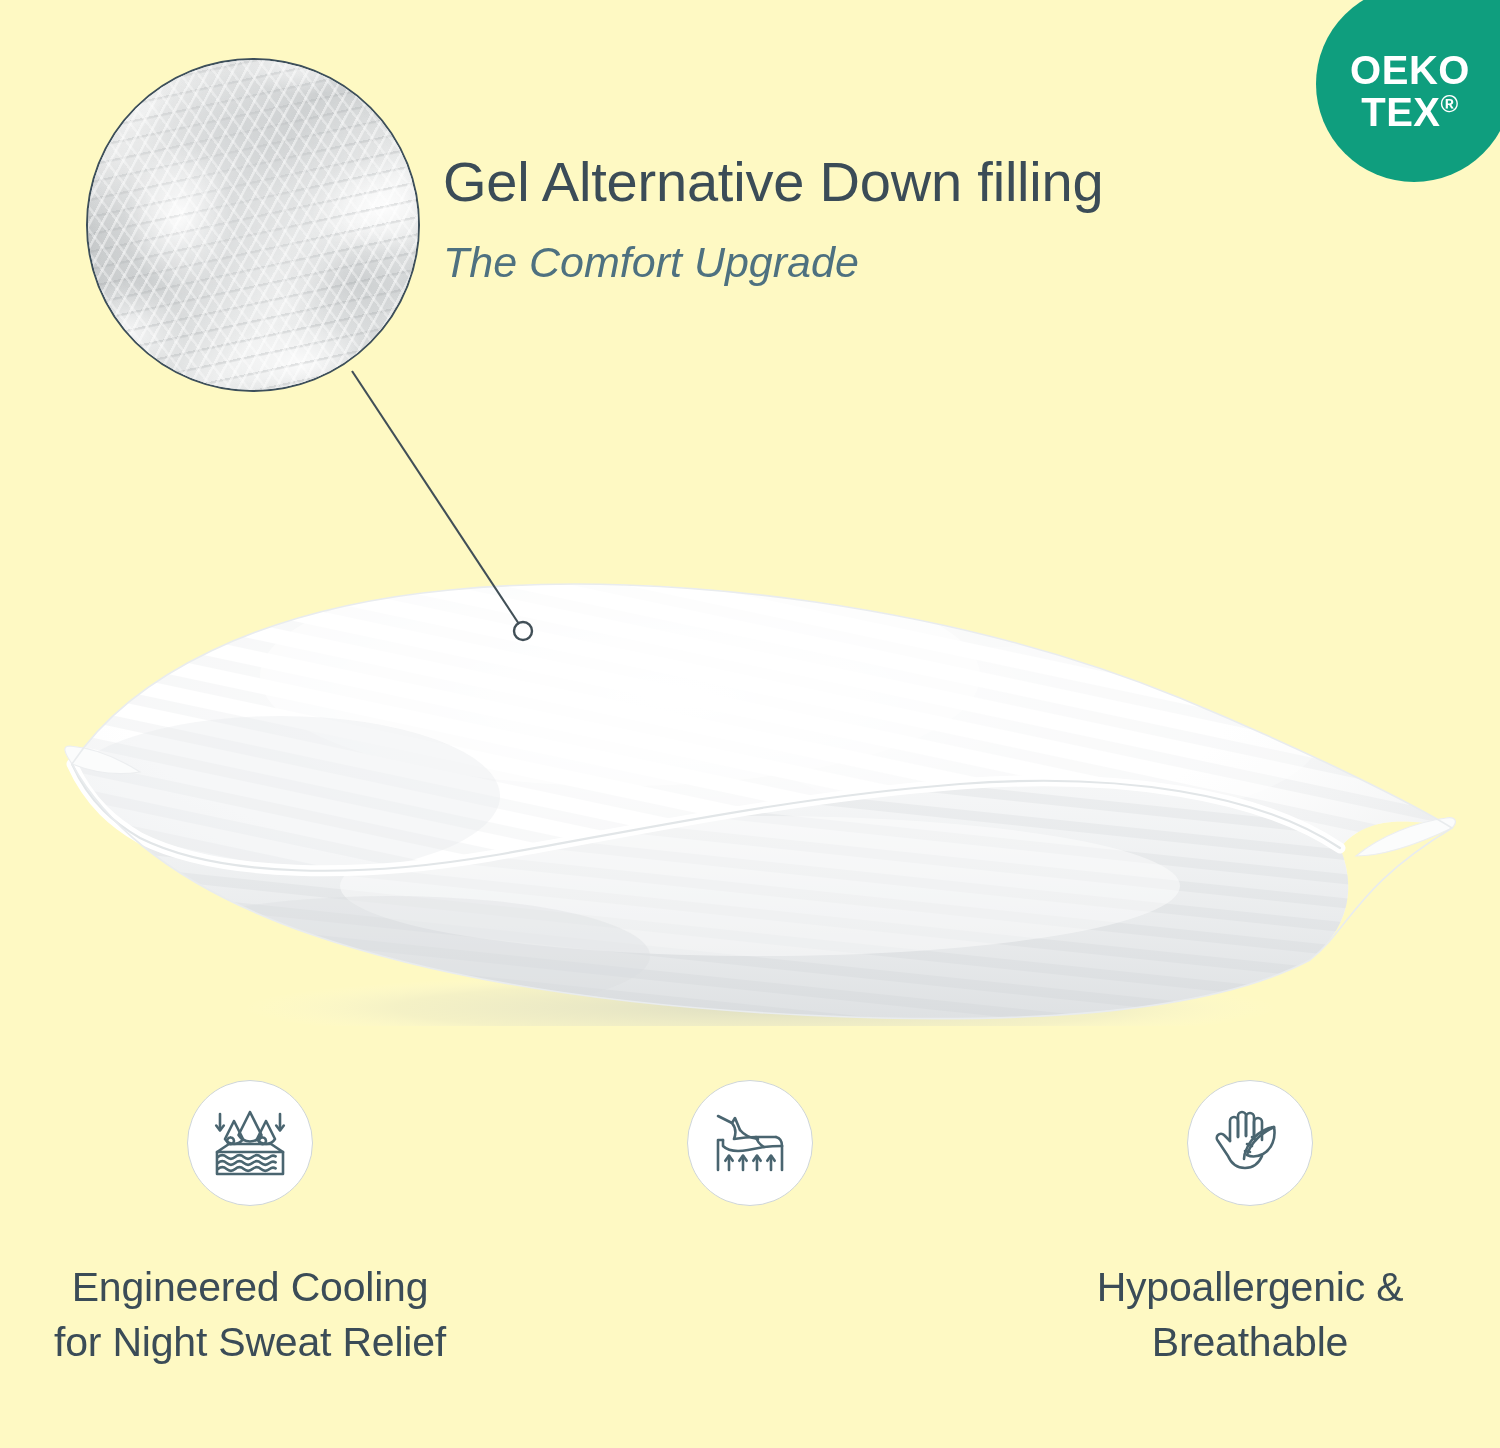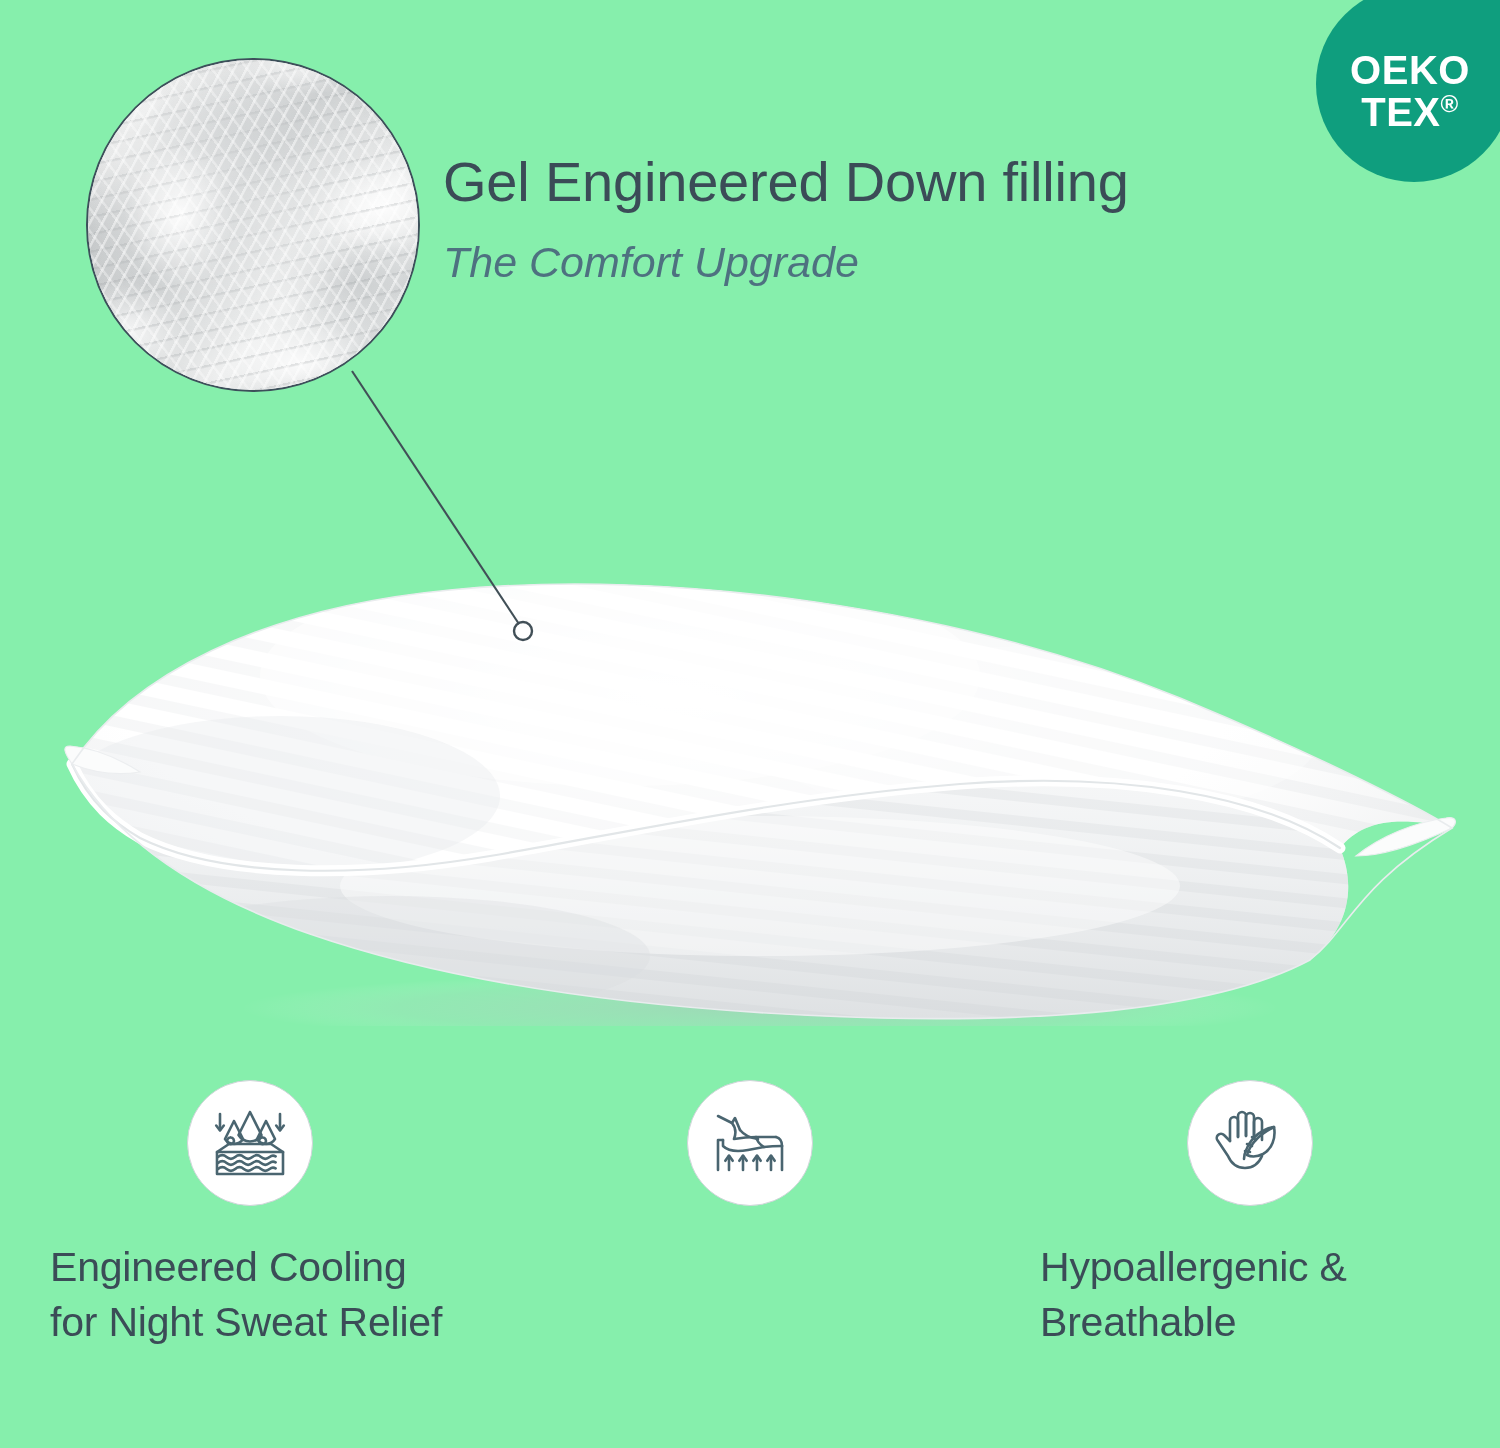--- a/index.html
+++ b/index.html
@@ -10,21 +10,21 @@
     height: 1448px;
     background: #ffffff;
     font-family: "Liberation Sans", sans-serif;
     overflow: hidden;
   }
 
   #stage {
     position: relative;
     width: 1500px;
     height: 1448px;
-    background: #86efac;
+    background: #fef9c3;
   }
 
   
   .badge {
     position: absolute;
     top: -14px;
     right: -12px;
     width: 196px;
     height: 196px;
     background: #0f9e7e;
@@ -153,25 +153,25 @@
     width: 126px;
     height: 126px;
     border-radius: 50%;
     border: 1.4px solid #cfd6d9;
     display: flex;
     align-items: center;
     justify-content: center;
     background: #ffffff;
   }
   .feature-label {
-    margin-top: 34px;
+    margin-top: 54px;
     font-size: 41px;
     font-weight: 400;
     color: #3b4c57;
-    text-align: left;
+    text-align: center;
     line-height: 1.34;
     letter-spacing: -0.2px;
     max-width: 430px;
   }
   .feature:nth-child(1) .feature-label { max-width: 400px; }
   .feature:nth-child(2) .feature-label { max-width: 430px; }
   .feature:nth-child(3) .feature-label { max-width: 420px; }
 </style>
 </head>
 <body>
@@ -276,21 +276,21 @@
     <line x1="352" y1="371" x2="519" y2="624" stroke="#414f57" stroke-width="2.1"></line>
     <circle cx="523" cy="631" r="9" fill="none" stroke="#414f57" stroke-width="2.4"></circle>
   </svg>
 
   <div class="badge">
     <div class="badge-line">OEKO</div>
     <div class="badge-line two"><span>TEX</span><span class="badge-reg">®</span></div>
   </div>
 
   <div class="headline-block">
-    <div class="headline">Gel Engineered Down filling</div>
+    <div class="headline">Gel Alternative Down filling</div>
     <div class="subhead">The Comfort Upgrade</div>
   </div>
 
   <div class="features">
 
     <div class="feature">
       <div class="feature-icon-circle">
         <svg width="78" height="70" viewBox="0 0 78 70" fill="none" stroke="#4a6570" stroke-width="2.6" stroke-linecap="round" stroke-linejoin="round">
 
           <line x1="9" y1="6" x2="9" y2="22"></line>

